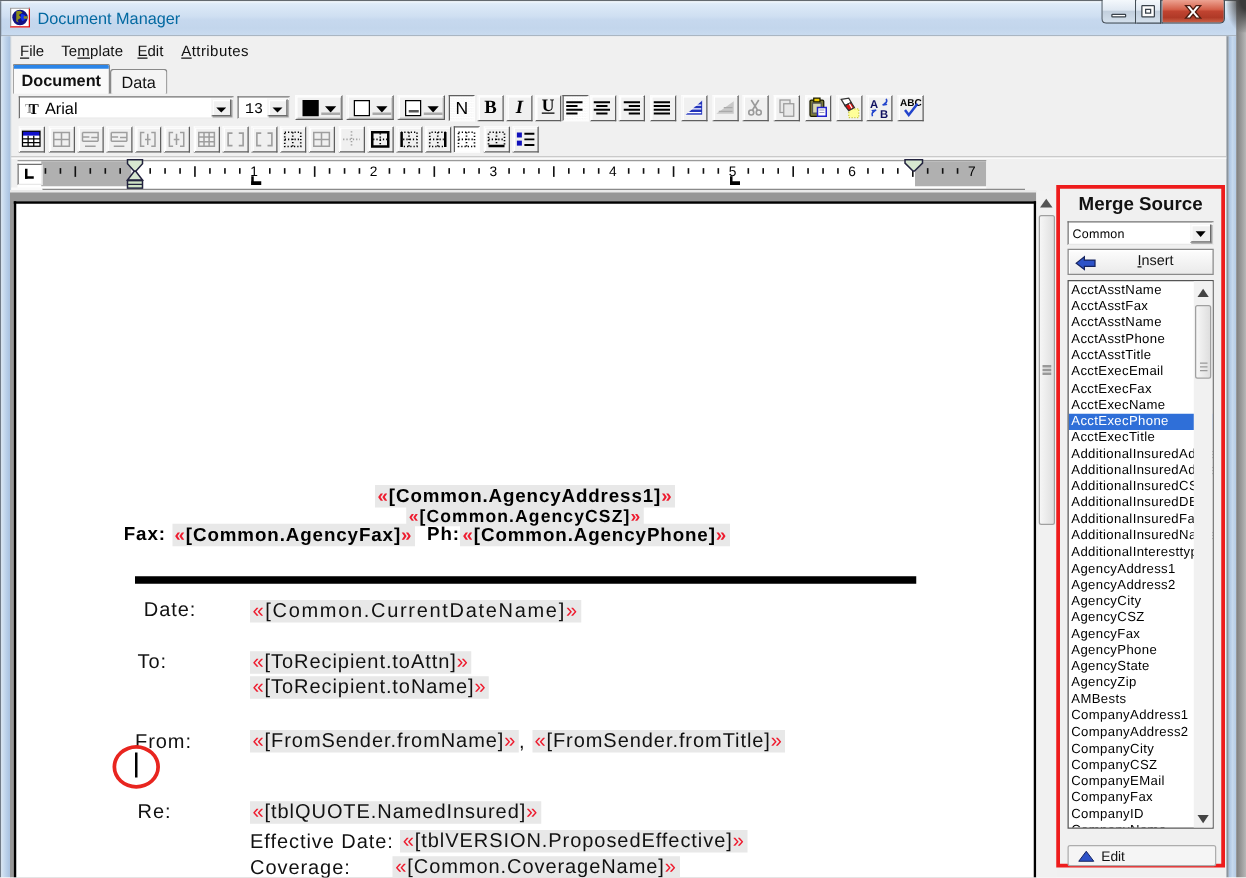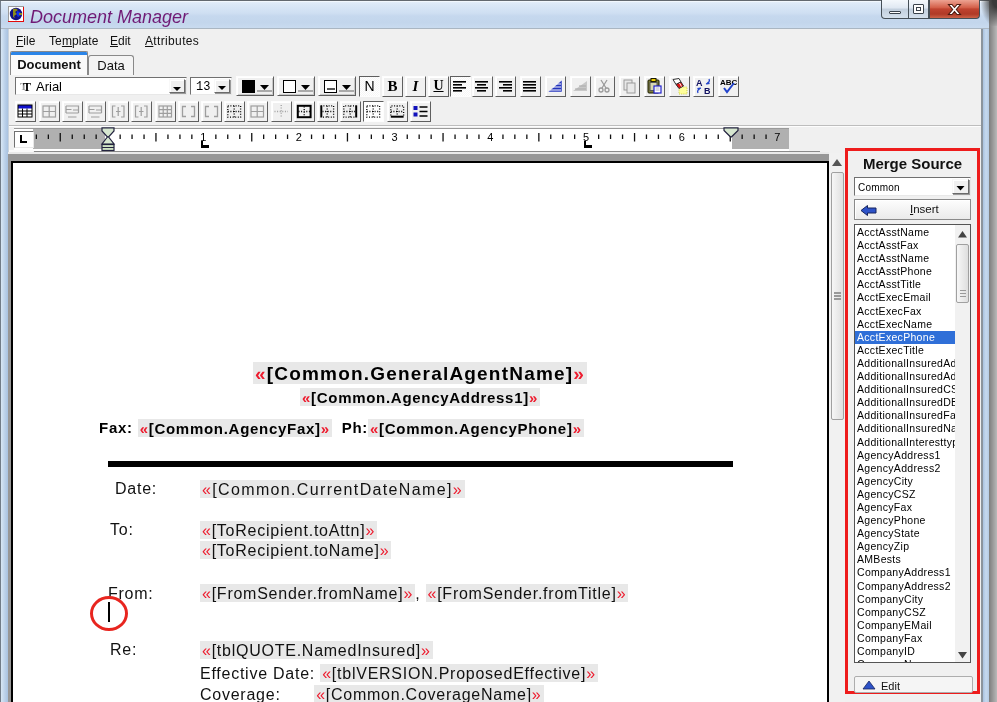--- a/index.html
+++ b/index.html
@@ -32,21 +32,21 @@
 
 <svg class="abs" style="left:8px;top:6px" width="17" height="17" viewBox="0 0 17 17">
  <rect x="0" y="0" width="16" height="16" fill="#fff"></rect>
  <path d="M16 0 L16 16 L0 16 L0 15 L15 15 L15 0 Z" fill="#e20a0a"></path>
  <path d="M0 0 L16 0 L16 1 L1 1 L1 15 L0 15 Z" fill="#9c9c9c"></path>
  <circle cx="8" cy="8" r="6.2" fill="#111184"></circle>
  <path d="M5 3 L8 2.5 L10 4 L7 6 L9 8 L6 10 L7 12 L5 11 Z" fill="#8c8c1a"></path>
  <path d="M9 5 L12 6 L13 9 L10 11 L8.5 8.5 Z" fill="#1133ee"></path>
  <rect x="11" y="7" width="3" height="2" fill="#8c8c1a"></rect>
 </svg>
-<div class="abs" style="left:30px;top:7px;font-size:18px;color:#701a75;font-style:italic;">Document Manager</div>
+<div class="abs" style="left:30px;top:7px;font-size:13px;color:#0369a1;">Document Manager</div>
 
 <div class="abs" style="left:881px;top:0px;width:28px;height:19px;border:1px solid #454f57;border-top:none;border-radius:0 0 0 4px;background:linear-gradient(#f4f8fc 0%,#dfe8f2 45%,#c2cfdd 50%,#d4e0ec 100%);">
   <div class="abs" style="left:7px;top:11px;width:12px;height:3px;background:#fefefe;border:1px solid #39424b;border-radius:1px;"></div>
 </div>
 <div class="abs" style="left:909px;top:0px;width:20px;height:19px;border:1px solid #454f57;border-top:none;border-left:none;background:linear-gradient(#f4f8fc 0%,#dfe8f2 45%,#c2cfdd 50%,#d4e0ec 100%);">
   <div class="abs" style="left:4px;top:4px;width:11px;height:10px;border:1px solid #39424b;background:#fdfdfd;border-radius:1px;"></div>
   <div class="abs" style="left:7px;top:7px;width:5px;height:4px;border:1px solid #39424b;background:#fdfdfd;"></div>
 </div>
 <div class="abs" style="left:929px;top:0px;width:51px;height:19px;border:1px solid #454f57;border-top:none;border-radius:0 0 4px 0;background:linear-gradient(#eda392 0%,#d4604a 42%,#c04330 50%,#b03a27 78%,#cc6248 100%);">
   <svg width="49" height="18" viewBox="0 0 49 18">
@@ -406,22 +406,22 @@
 <div class="abs" style="left:200.5px;top:141.3px;width:2.6px;height:6.5px;background:#000;"></div>
 <div class="abs" style="left:200.5px;top:145.3px;width:8.6px;height:2.5px;background:#000;"></div>
 <div class="abs" style="left:583.5px;top:141.3px;width:2.6px;height:6.5px;background:#000;"></div>
 <div class="abs" style="left:583.5px;top:145.3px;width:8.6px;height:2.5px;background:#000;"></div>
 
 <div class="abs" style="left:8px;top:153px;width:821px;height:549px;background:#979797;"></div>
 <div class="abs" style="left:8px;top:152px;width:821px;height:2px;background:#eaeaea;"></div>
 <div class="abs" style="left:11px;top:161px;width:818px;height:541px;background:#fff;border:2px solid #000;border-bottom:none;"></div>
 
 <div class="abs" style="left:108px;top:153px;width:624px;height:549px;">
- <div class="abs" style="z-index:9;left:0;top:209.4px;width:624px;text-align:center;font-size:19px;font-weight:bold;letter-spacing:1.2px;"><span class="fieldbg"><span class="red">«</span>[Common.GeneralAgentName]<span class="red">»</span></span></div>
  <div class="abs" style="z-index:8;left:0;top:235.5px;width:624px;text-align:center;font-size:15px;font-weight:bold;letter-spacing:0.7px;"><span class="fieldbg"><span class="red">«</span>[Common.AgencyAddress1]<span class="red">»</span></span></div>
+ <div class="abs" style="z-index:7;left:0;top:251.4px;width:624px;text-align:center;font-size:14px;font-weight:bold;letter-spacing:0.9px;"><span class="fieldbg"><span class="red">«</span>[Common.AgencyCSZ]<span class="red">»</span></span></div>
  <div class="abs" style="z-index:6;left:-9px;top:266px;width:624px;text-align:left;font-size:15px;font-weight:bold;letter-spacing:0.72px;">Fax: <span class="fieldbg"><span class="red">«</span>[Common.AgencyFax]<span class="red">»</span></span>&nbsp; Ph:<span class="fieldbg"><span class="red">«</span>[Common.AgencyPhone]<span class="red">»</span></span></div>
  <div class="abs" style="left:0;top:308px;width:624.5px;height:5.5px;background:#000;"></div>
  <div class="abs bodyline" style="left:7px;top:327.3px;">Date:</div>
  <div class="abs bodyline" style="left:92px;top:327.3px;letter-spacing:1.35px;"><span class="fieldbg"><span class="red">«</span>[Common.CurrentDateName]<span class="red">»</span></span></div>
  <div class="abs bodyline" style="left:2px;top:368.3px;">To:</div>
  <div class="abs bodyline" style="left:92px;top:368.3px;"><span class="fieldbg"><span class="red">«</span>[ToRecipient.toAttn]<span class="red">»</span></span></div>
  <div class="abs bodyline" style="left:92px;top:388.8px;"><span class="fieldbg"><span class="red">«</span>[ToRecipient.toName]<span class="red">»</span></span></div>
  <div class="abs bodyline" style="left:0px;top:431.8px;">From:</div>
  <div class="abs bodyline" style="left:92px;top:431.8px;"><span class="fieldbg"><span class="red">«</span>[FromSender.fromName]<span class="red">»</span></span>, <span class="fieldbg"><span class="red">«</span>[FromSender.fromTitle]<span class="red">»</span></span></div>
  <div class="abs" style="left:-0.5px;top:449px;width:2px;height:20px;background:#000;"></div>

